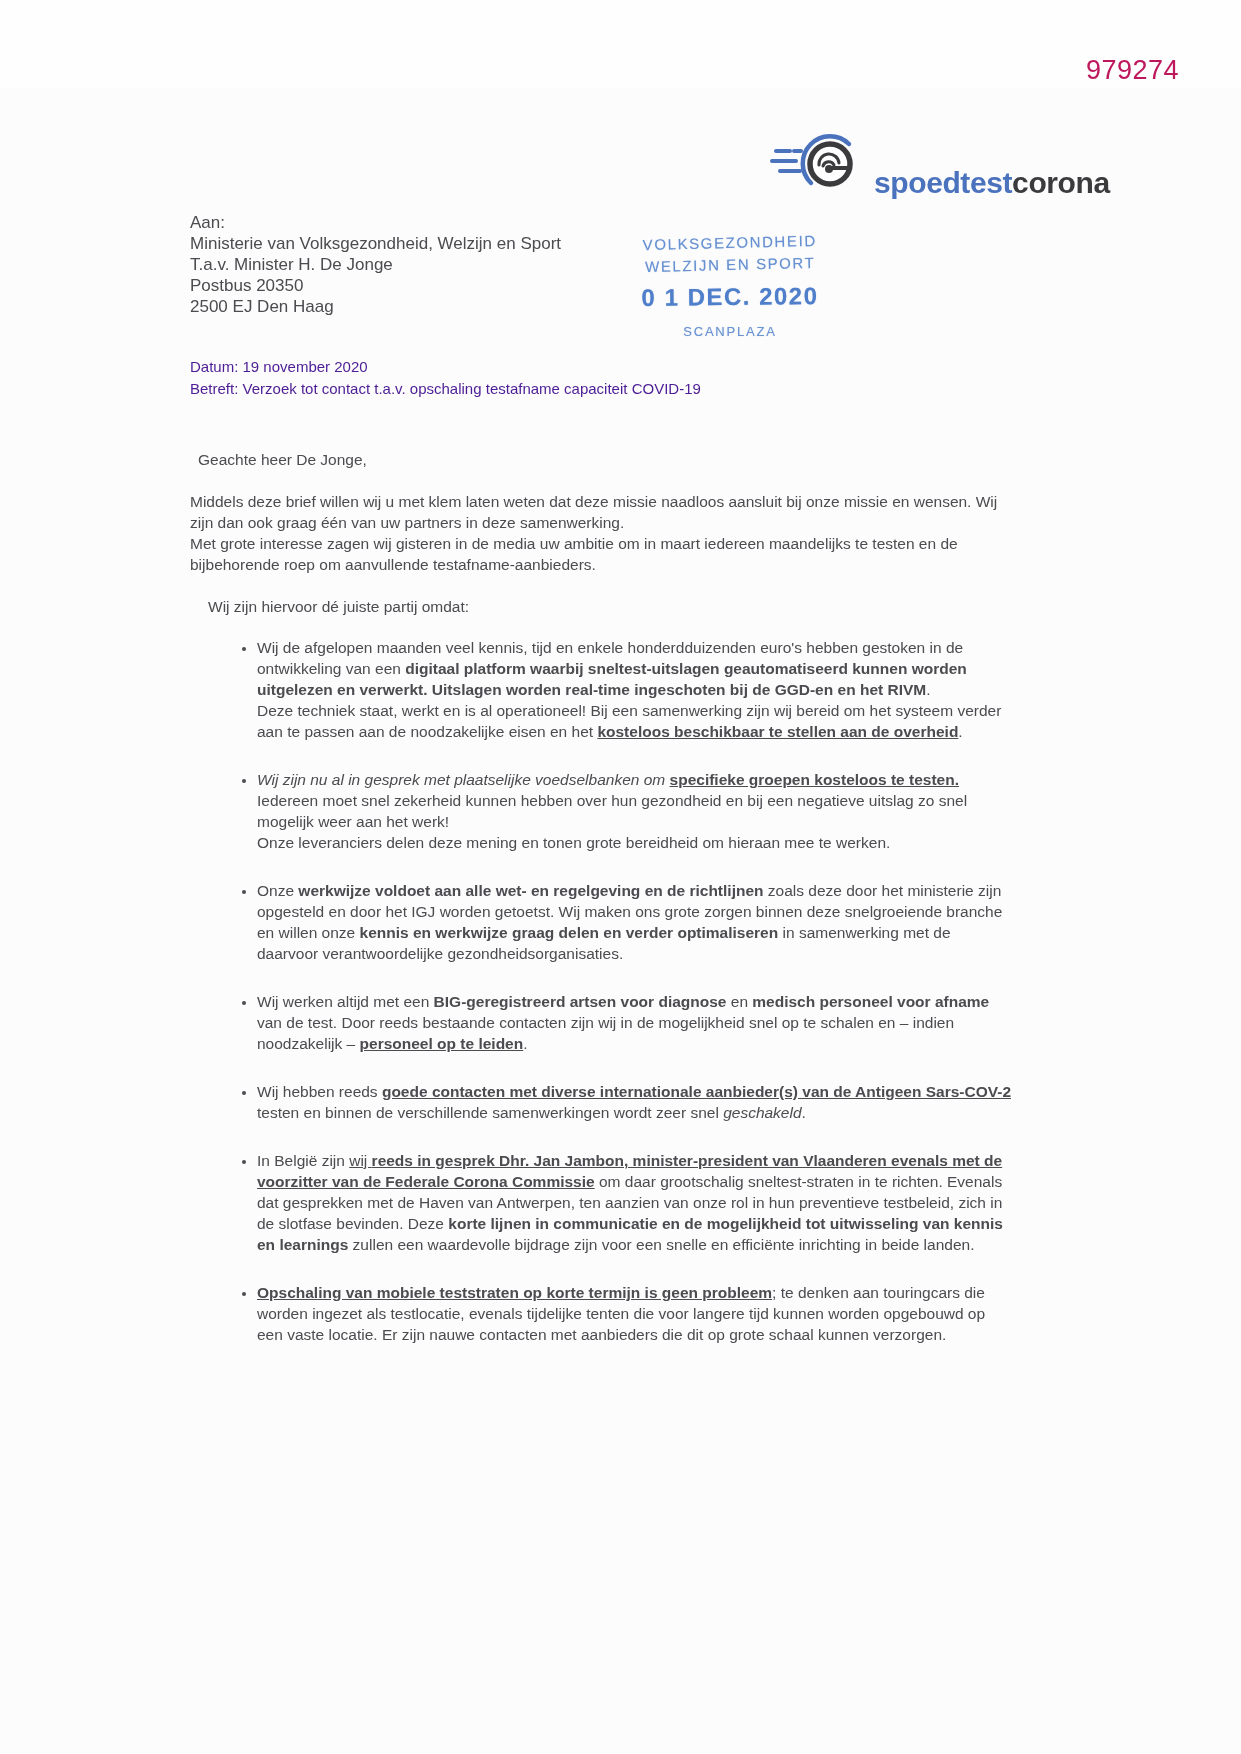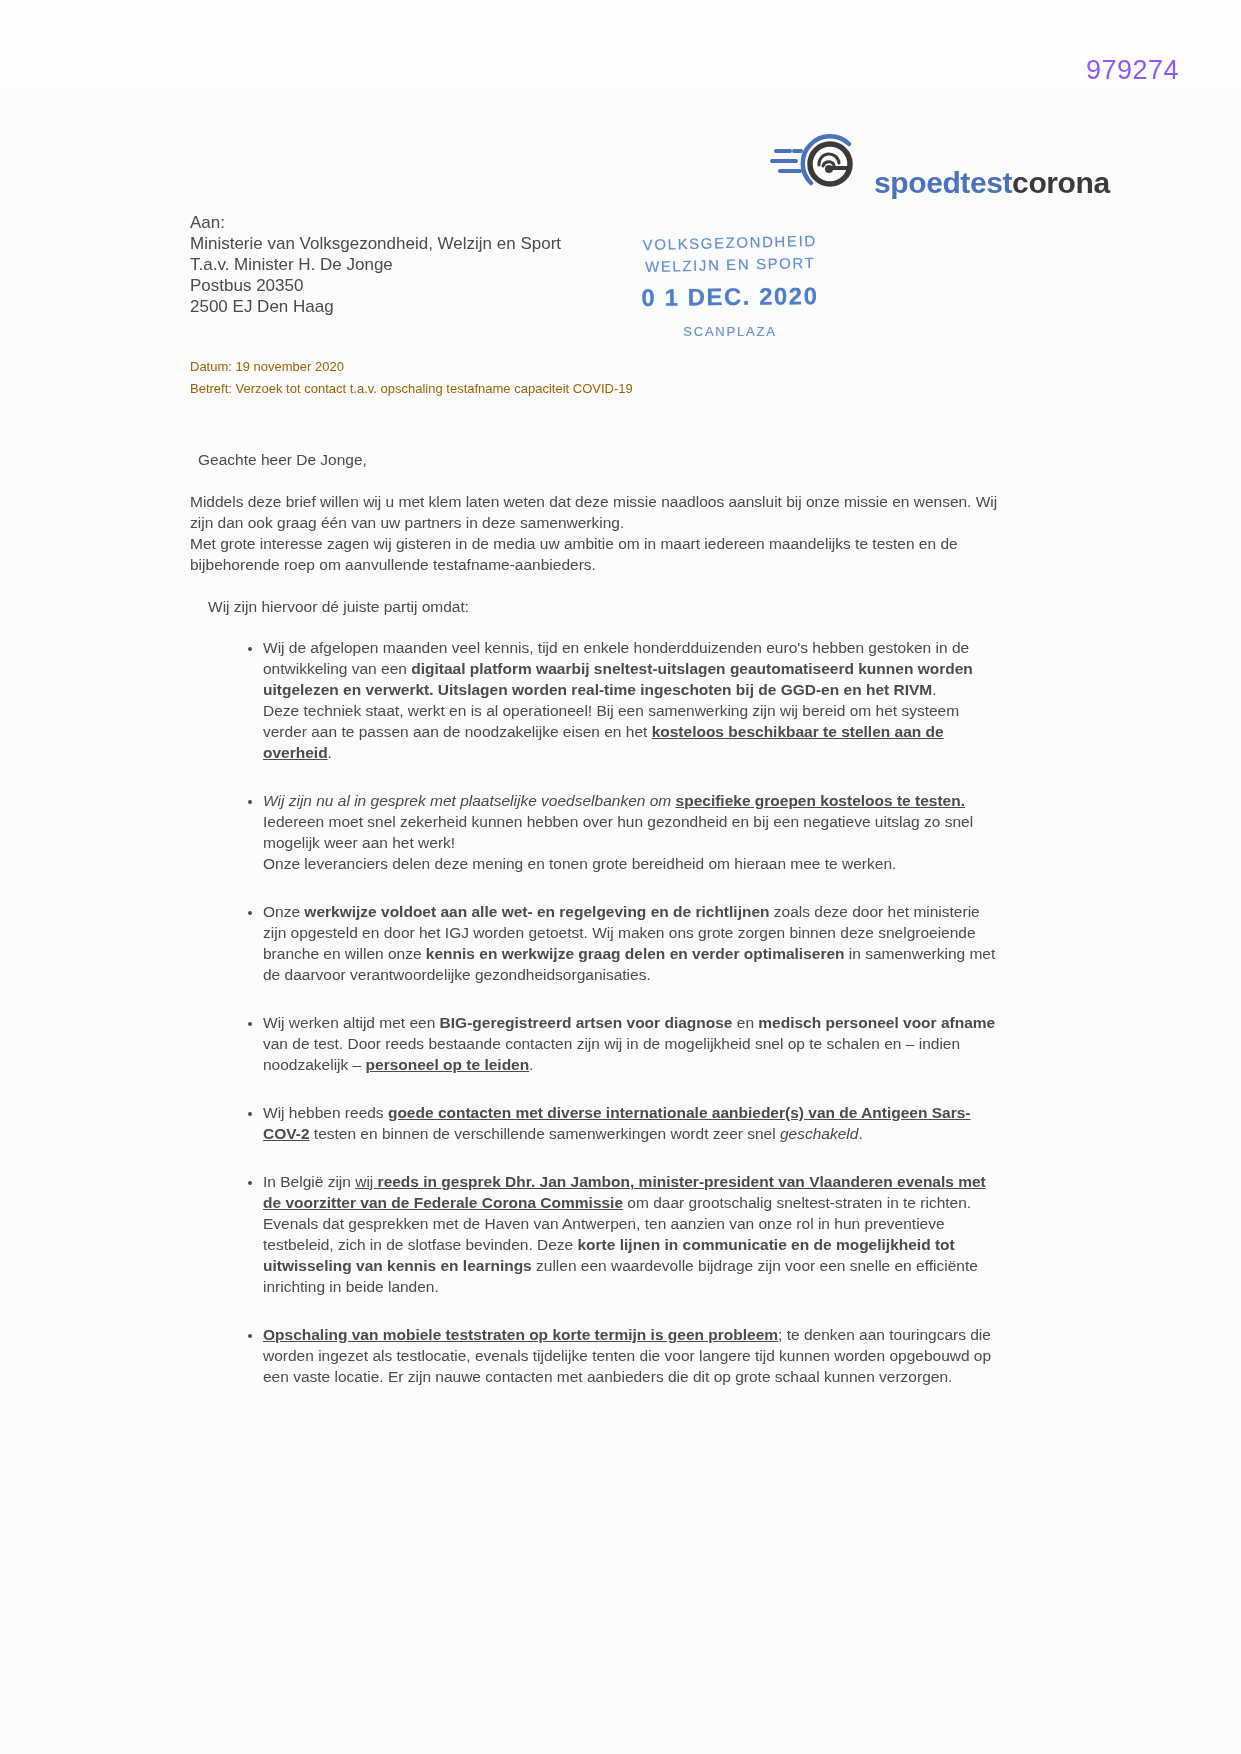--- a/index.html
+++ b/index.html
@@ -2,48 +2,48 @@
 <html><head>
 <meta charset="utf-8">
 <style>
   html,body { margin:0; padding:0; background:#ffffff; }
   .page {
     position:relative; width:1241px; height:1754px; background:#fefefe;
     font-family:"Liberation Sans", sans-serif; color:#48484c; overflow:hidden;
   }
   .scan-shade { position:absolute; left:0; top:88px; right:0; bottom:0; background:#fcfcfc; }
 
-  .scan-number { position:absolute; left:1086px; top:55px; font-size:27px; color:#8b5cf6; letter-spacing:.5px; }
+  .scan-number { position:absolute; left:1086px; top:55px; font-size:27px; color:#be185d; letter-spacing:.5px; }
 
   
   .logo { position:absolute; left:770px; top:120px; display:flex; align-items:flex-end; }
   .logo svg { width:100px; height:80px; display:block; }
   .wordmark { font-size:30px; font-weight:bold; letter-spacing:-0.4px; white-space:nowrap; margin-left:4px; }
   .wm-blue { color:#4a72bd; }
   .wm-dark { color:#3b3b3e; }
 
   
   .recipient { position:absolute; left:190px; top:212px; font-size:17px; line-height:21px; color:#4b4b50; }
 
   
   .stamp { position:absolute; left:630px; top:232px; width:200px; text-align:center; color:#4679c8; }
   .stamp-ministry { transform:rotate(-1.4deg); font-size:15px; letter-spacing:1.6px; line-height:22px; opacity:.82; text-shadow:0 0 1px rgba(70,121,200,.55); }
   .stamp-date { margin-top:7px; font-size:24px; font-weight:bold; letter-spacing:1.5px; transform:rotate(-.6deg); opacity:.95; text-shadow:0 0 1px rgba(70,121,200,.6); }
   .stamp-footer { margin-top:13px; font-size:13px; letter-spacing:1.8px; opacity:.8; text-shadow:0 0 1px rgba(70,121,200,.5); }
 
   
-  .meta { position:absolute; left:190px; top:356px; font-size:13px; line-height:21.5px; color:#a16207; }
+  .meta { position:absolute; left:190px; top:356px; font-size:15px; line-height:21.5px; color:#4c1d95; }
   .meta .pages { opacity:.5; }
 
   
   .body-text { position:absolute; left:190px; top:449px; width:826px; font-size:15.5px; line-height:21px; color:#4b4b50; }
   .salutation { margin:0 0 21px 8px; }
   .intro p { margin:0; }
   .lead-in { margin:21px 0 20px 18px; }
-  ul.points { margin:11px; padding-left:62px; }
+  ul.points { margin:5px; padding-left:62px; }
   ul.points li { margin-bottom:27px; }
   ul.points li::marker { font-size:13px; }
   .b { font-weight:bold; }
   .u { text-decoration:underline; }
   .i { font-style:italic; }
 </style>
 </head>
 <body>
 
 <div class="page">

